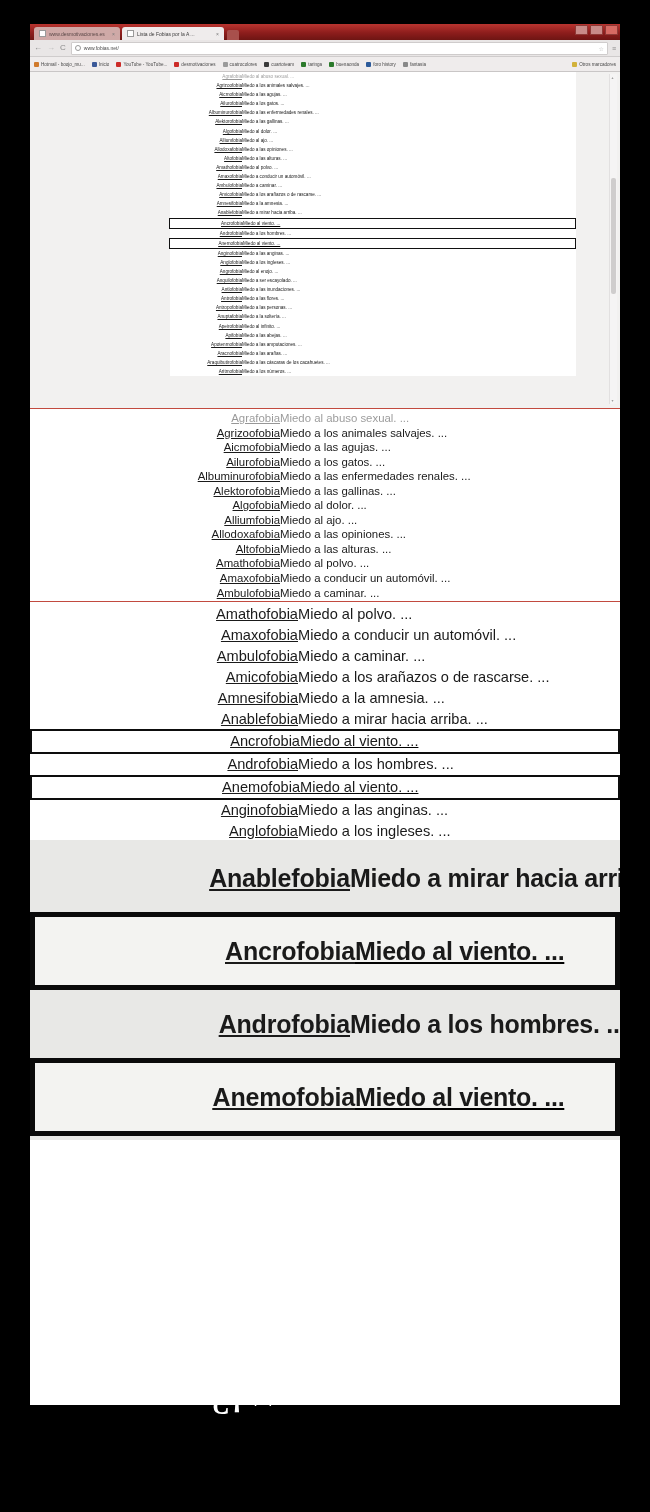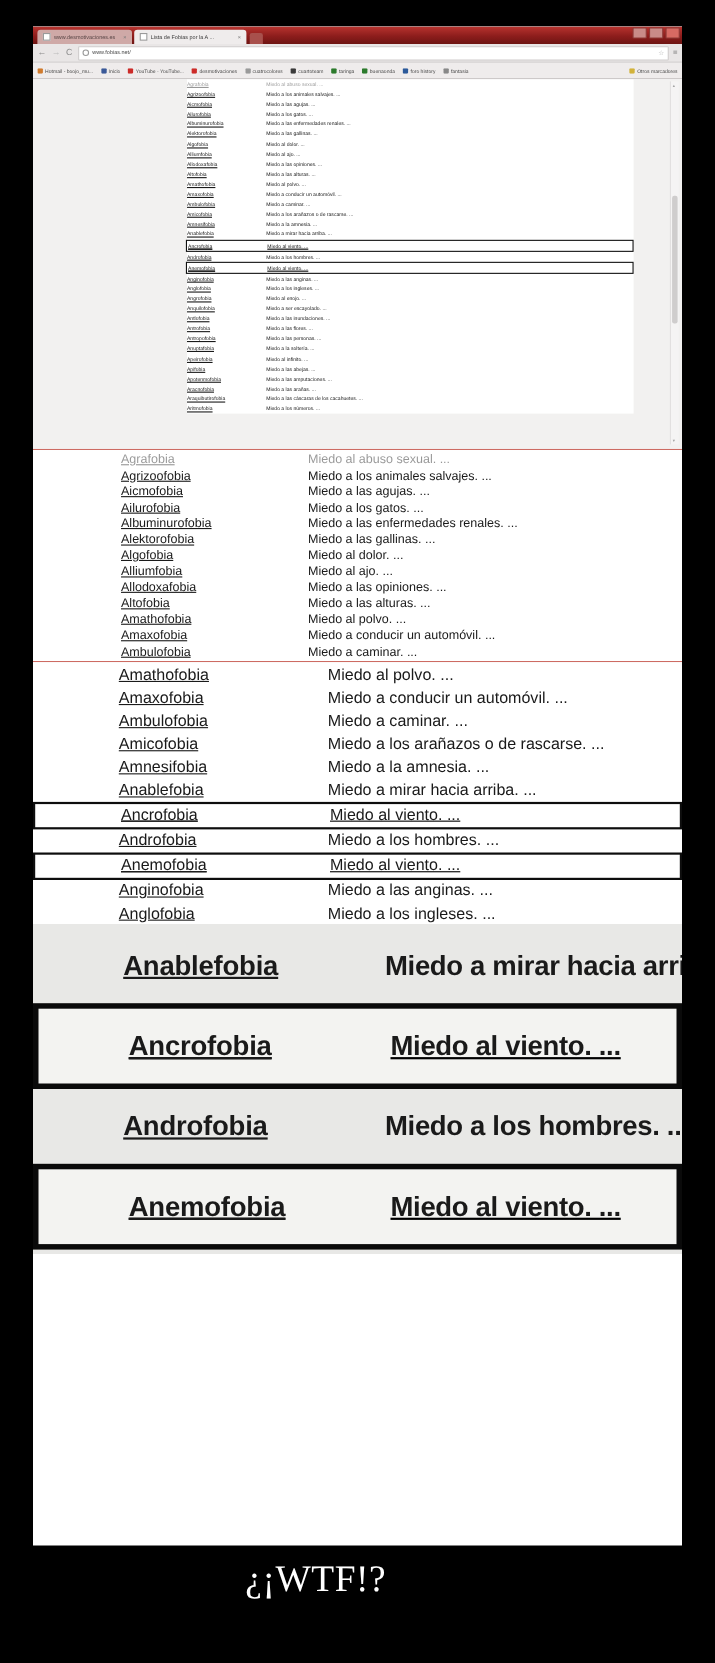--- a/index.html
+++ b/index.html
@@ -37,21 +37,21 @@
   .star{margin-left:auto;font-size:6px;color:#b8b8b8;}
   .wrench{font-size:7px;color:#8a8a8a;margin-left:4px;}
 
   .bookbar{height:14px;background:#efecec;display:flex;align-items:center;
            padding:0 4px;gap:7px;border-bottom:1px solid #c9c6c6;font-size:4.6px;color:#4a4a4a;}
   .bm{display:flex;align-items:center;gap:2px;white-space:nowrap;max-width:62px;overflow:hidden;}
   .bmico{width:5px;height:5px;border-radius:1px;flex:0 0 auto;}
   .bm-last{margin-left:auto;}
 
   
-  .panel{position:relative;background:#fff;overflow:hidden;}
+  .panel{position:relative;background:#fff;overflow:hidden;text-align:right;}
   .panel .pad{position:relative;}
   .row{display:flex;align-items:baseline;white-space:nowrap;position:relative;}
   .term{text-decoration:underline;color:#1a1a1a;flex:0 0 auto;}
   .def{color:#1a1a1a;flex:0 0 auto;}
   .hl{box-sizing:border-box;text-decoration:underline;}
 
   
   .p1{height:336px;background:#f2f1f0;}
   .p1 .inner{position:absolute;left:140px;top:0;width:406px;background:#fff;}
   .p1 .row{font-size:4.6px;line-height:9.1px;}
@@ -83,22 +83,22 @@
 
   
   .watermark{position:absolute;left:0;bottom:0;width:590px;height:20px;background:#000;
              display:flex;align-items:center;justify-content:center;}
   .wmlabel{background:#fff;color:#111;font-size:10.5px;letter-spacing:0.2px;
            padding:2px 14px;border-radius:9px;font-family:"DejaVu Sans",sans-serif;}
   .wmline{position:absolute;left:18px;right:18px;top:50%;height:1px;background:#fff;z-index:0;}
   .wmlabel{position:relative;z-index:1;}
 
   
-  .caption{position:absolute;left:0;top:1417px;width:574px;text-align:center;
-           color:#fff;font-family:"Liberation Serif",serif;font-size:34px;letter-spacing:0.5px;}
+  .caption{position:absolute;left:0;top:1368px;width:574px;text-align:center;
+           color:#fff;font-family:"Liberation Serif",serif;font-size:40px;letter-spacing:0.5px;}
 </style>
 </head>
 <body>
 
 <div class="poster">
 
   <div class="shot">
 
     <div class="chrome chrome-blur">
 

